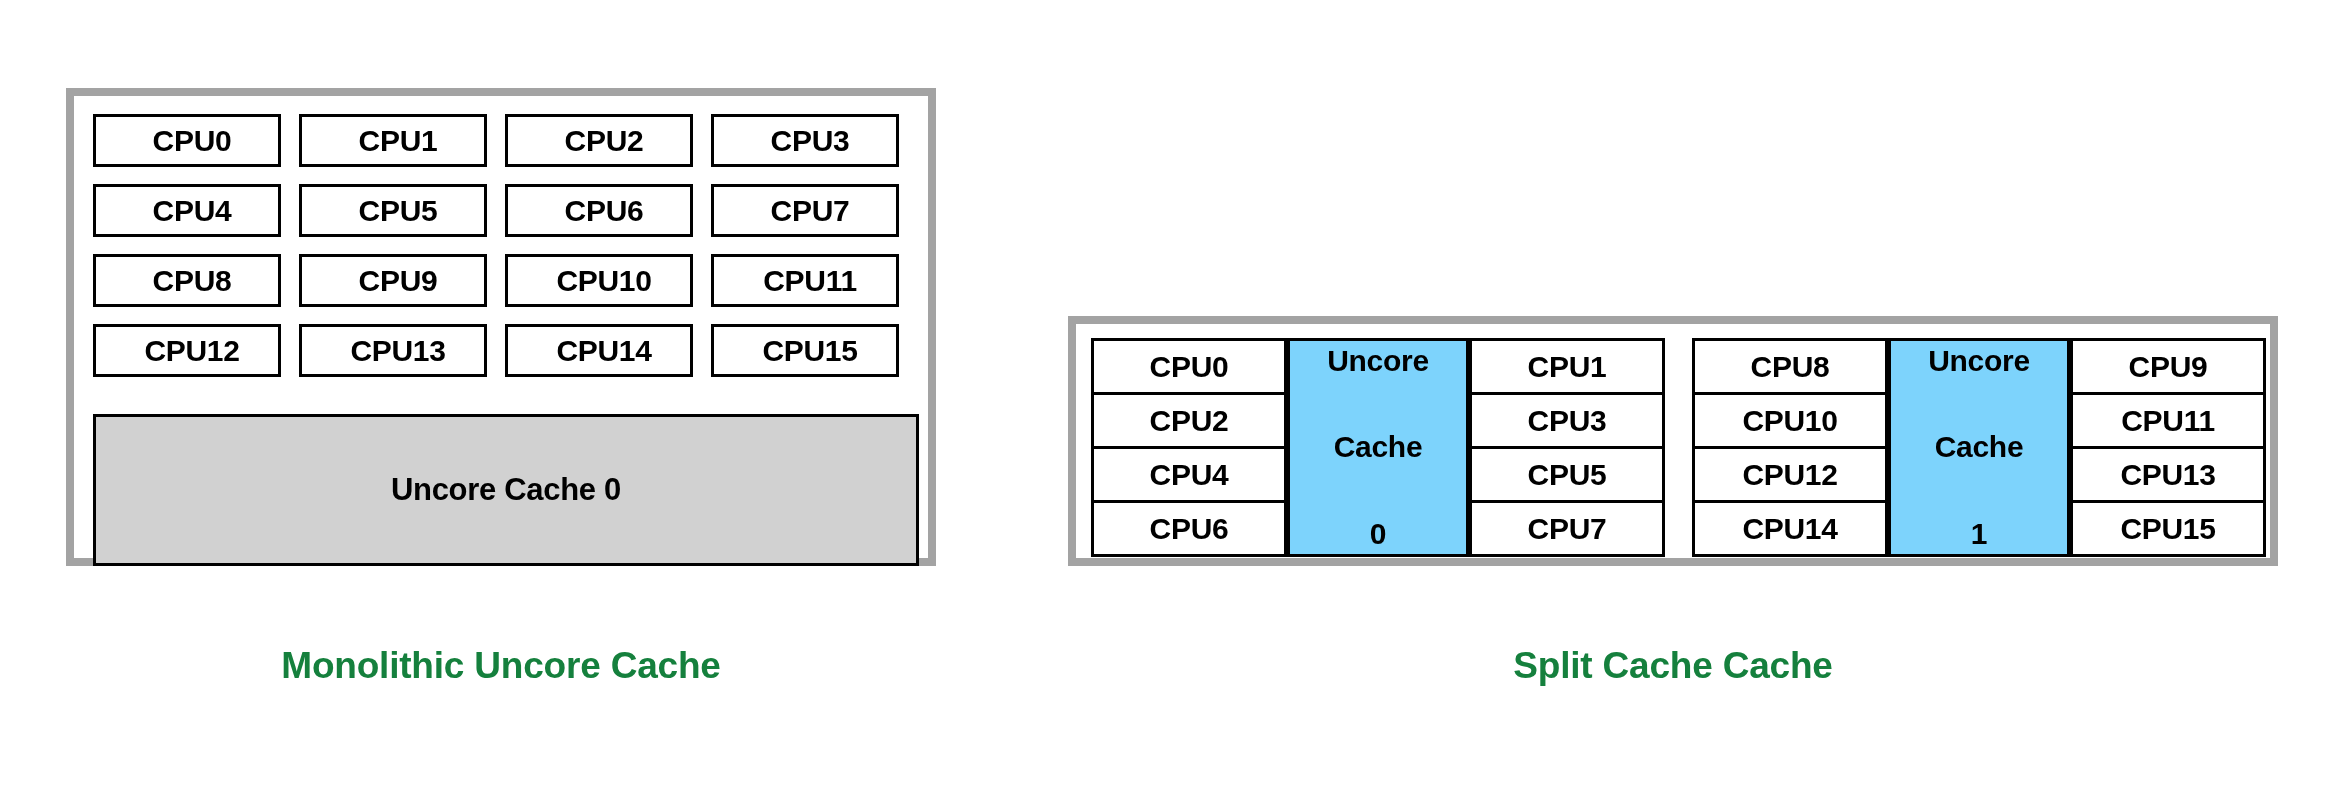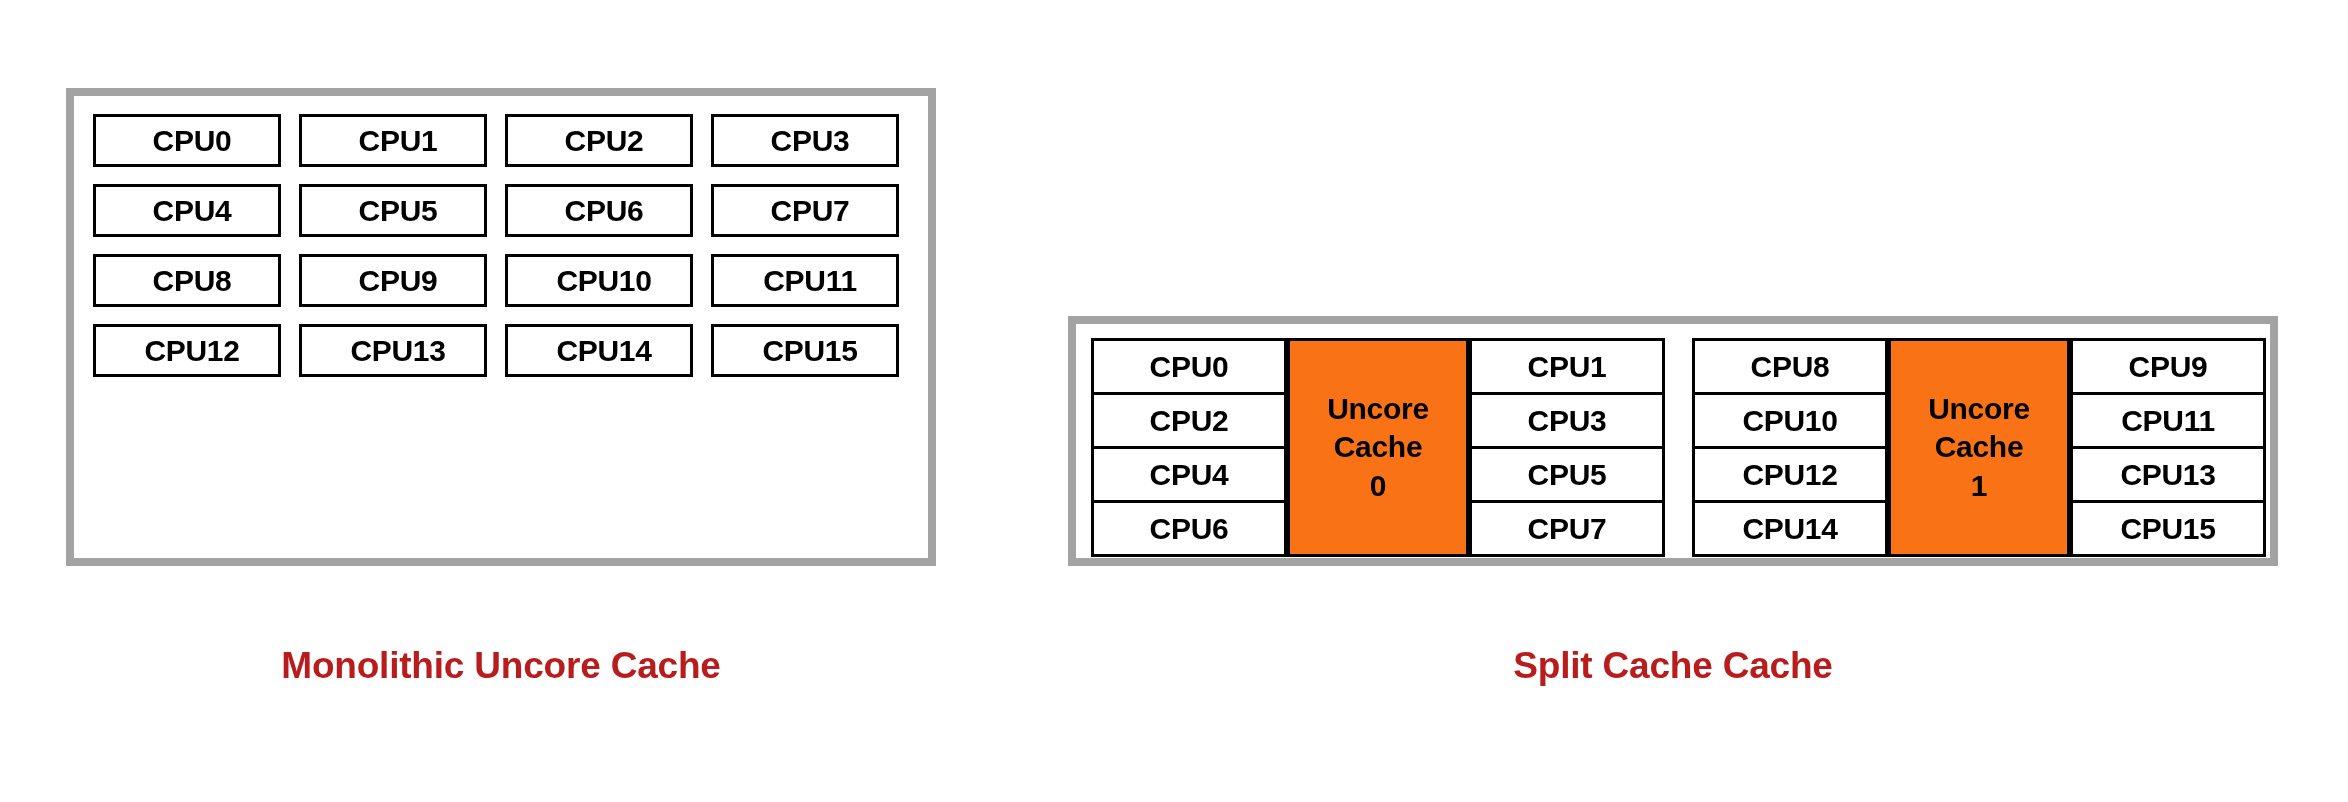--- a/index.html
+++ b/index.html
@@ -23,21 +23,21 @@
     border: 8px solid #a3a3a3;
     box-sizing: border-box;
   }
   .caption {
     position: absolute;
     text-align: center;
     font-weight: bold;
     font-size: 37px;
     letter-spacing: -0.2px;
     white-space: nowrap;
-    color: #b91c1c;
+    color: #15803d;
   }
 
   
   #mono-outer {
     left: 66px;
     top: 88px;
     width: 870px;
     height: 478px;
   }
   #mono-inner {
@@ -127,30 +127,31 @@
     font-size: 30px;
     letter-spacing: -0.3px;
   }
   .cpu-col .cpu-slot:last-child {
     border-bottom: none;
   }
   .cache-col {
     flex: 0 0 182px;
     box-sizing: border-box;
     border: 3px solid #000000;
-    background: #f97316;
+    background: #7dd3fc;
     display: flex;
     flex-direction: column;
     align-items: center;
     justify-content: center;
     font-weight: bold;
     font-size: 30px;
     line-height: 1.28;
     letter-spacing: -0.3px;
     text-align: center;
+    gap: 48px;
   }
 
   
   #mono-caption {
     left: 66px;
     top: 645px;
     width: 870px;
   }
   #split-caption {
     left: 1068px;
@@ -176,20 +177,21 @@
       <div class="cpu-cell">CPU8</div>
       <div class="cpu-cell">CPU9</div>
       <div class="cpu-cell">CPU10</div>
       <div class="cpu-cell">CPU11</div>
       <div class="cpu-cell">CPU12</div>
       <div class="cpu-cell">CPU13</div>
       <div class="cpu-cell">CPU14</div>
       <div class="cpu-cell">CPU15</div>
     </div>
 
+    <div id="mono-cache">Uncore Cache 0</div>
 
   </div>
 </div>
 
 <div class="caption" id="mono-caption">Monolithic Uncore Cache</div>
 
 <div class="outer-box" id="split-outer">
   <div id="split-inner">
 
     <div class="cluster">

